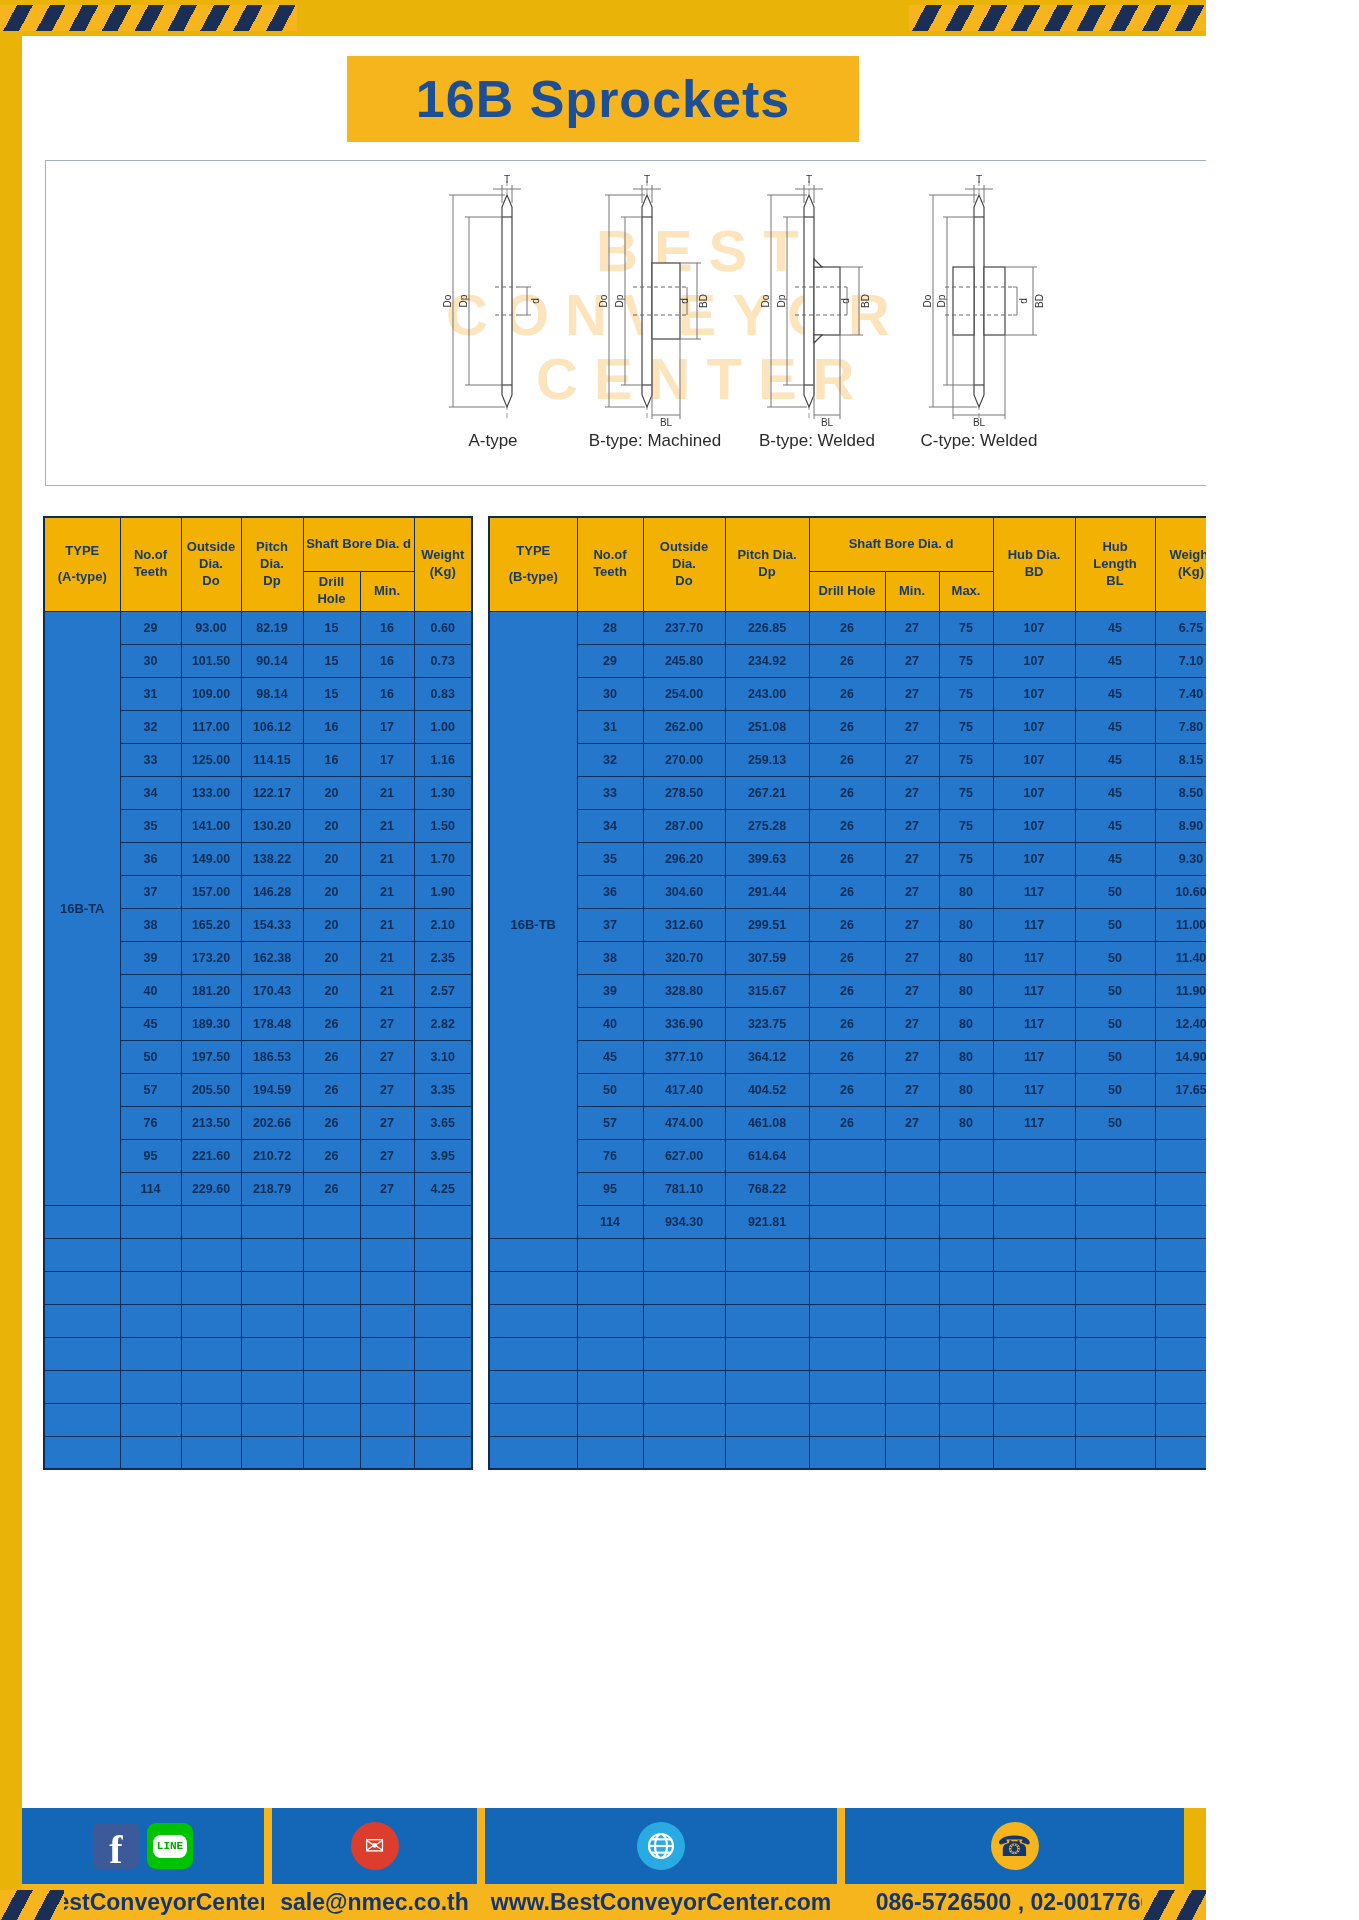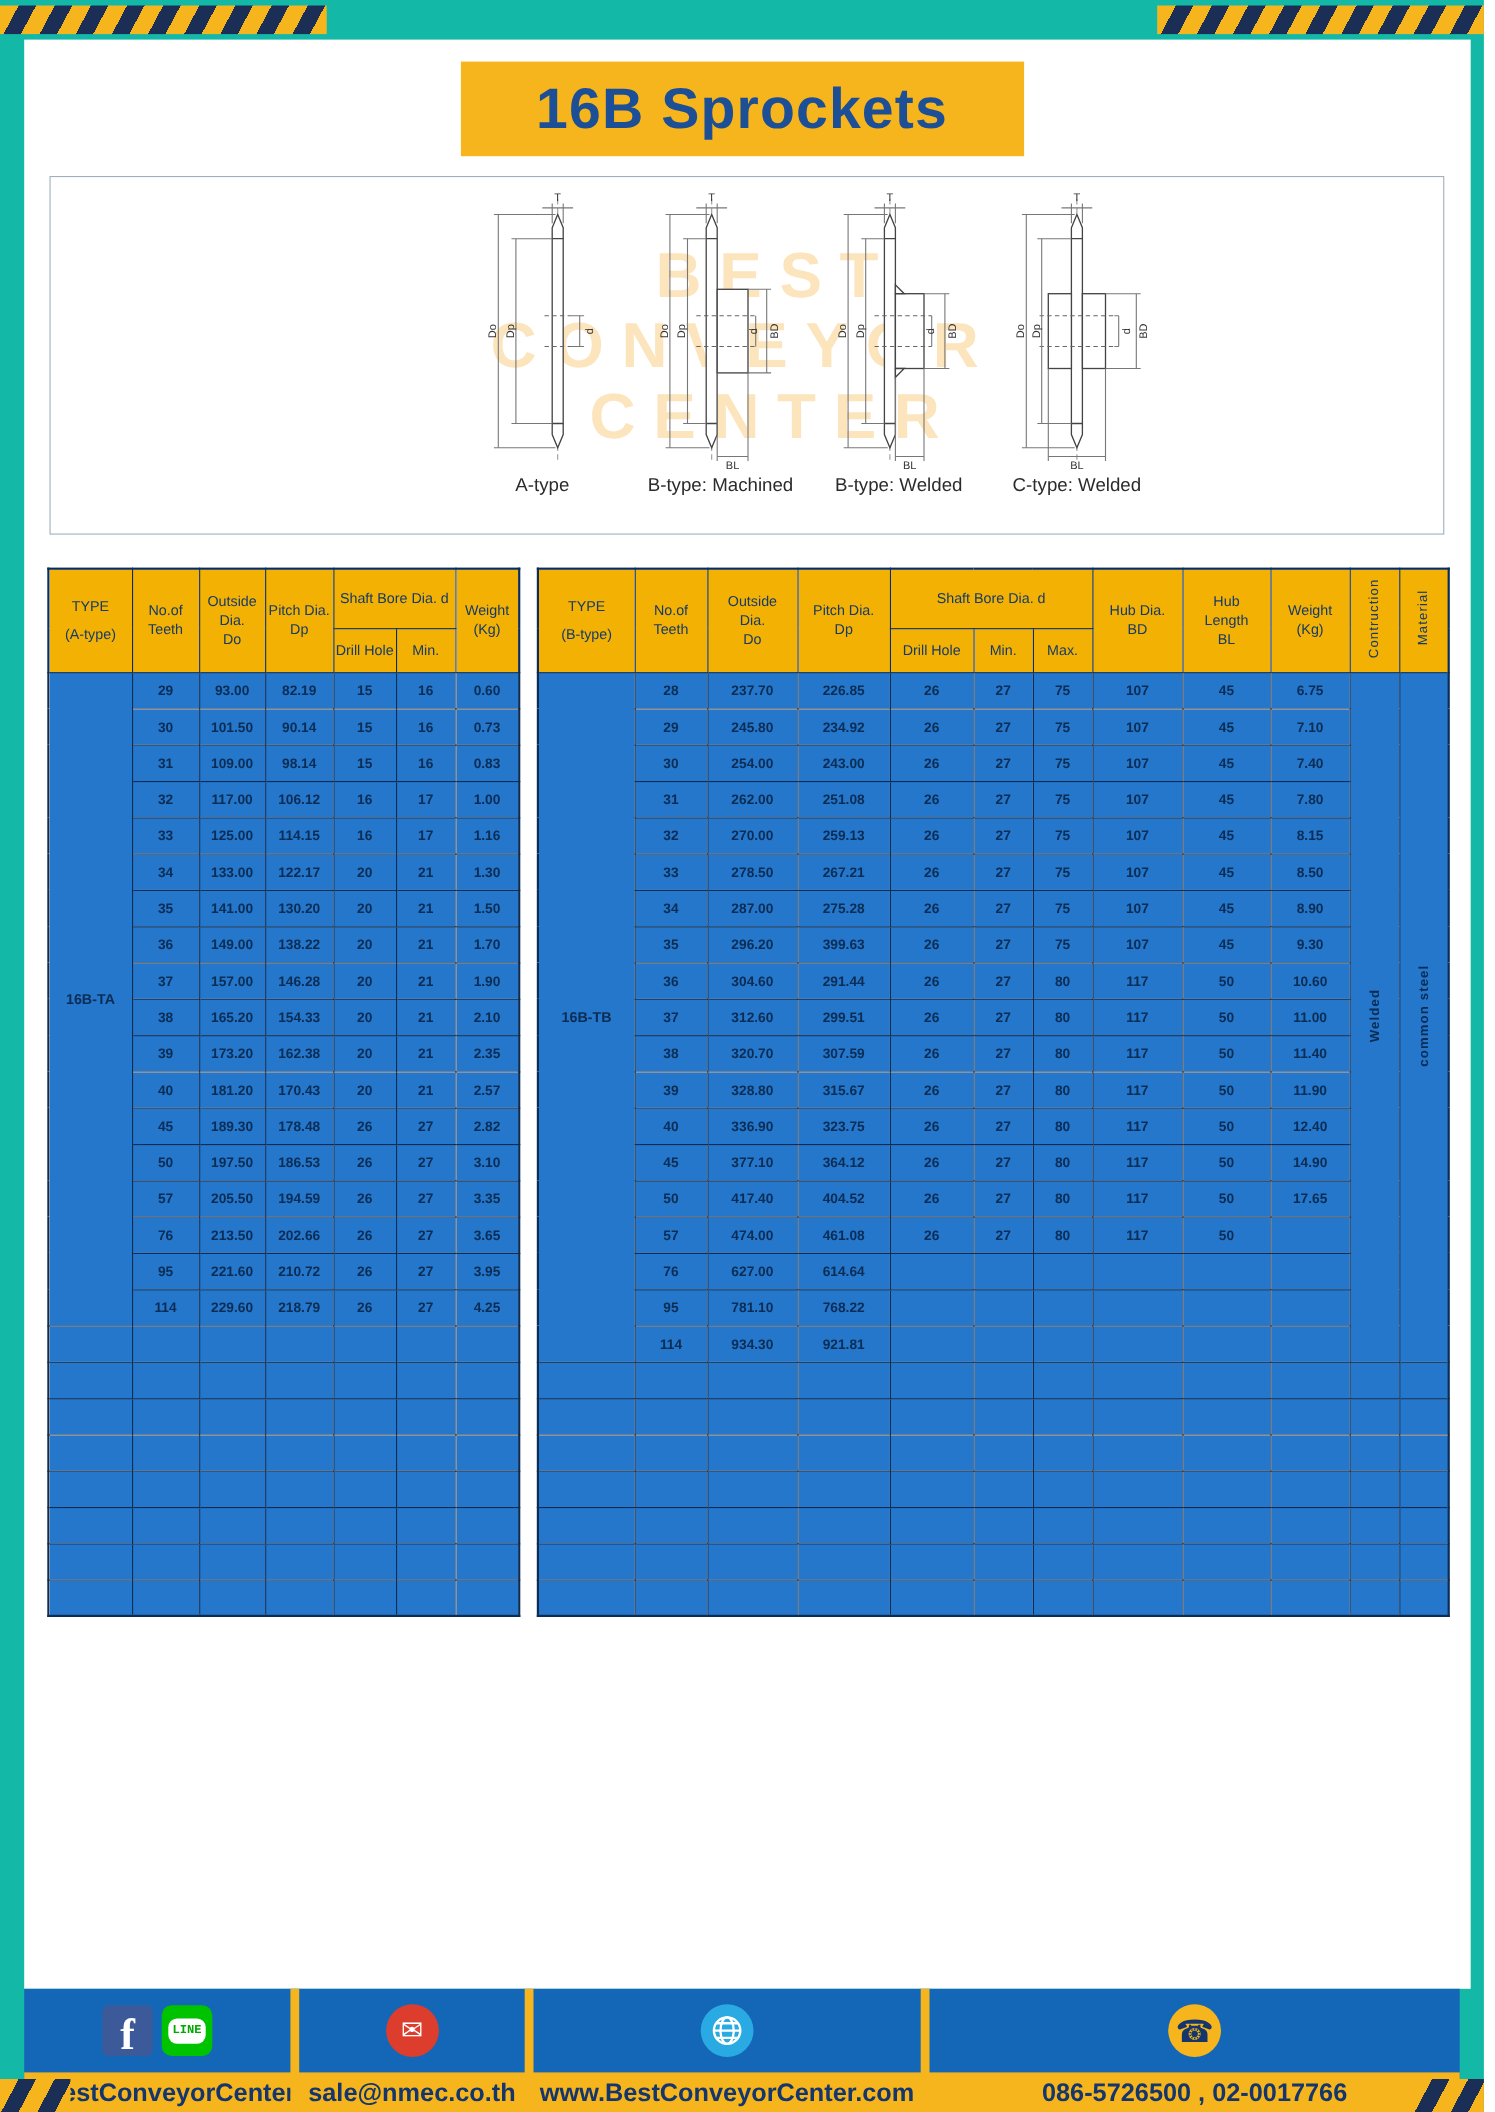--- a/index.html
+++ b/index.html
@@ -1,17 +1,17 @@
 <!DOCTYPE html>
 <html><head>
 <meta charset="utf-8">
 <style>
   * { box-sizing: border-box; }
   body { margin:0; background:#ffffff; font-family:"Liberation Sans", sans-serif; }
-  .page { position:relative; width:1349px; height:1920px; background:#14b8a6; overflow:hidden;padding-left:28px; }
+  .page { position:relative; width:1206px; height:1920px; background:#eab308; overflow:hidden;padding-left:28px; }
   .white-area { position:absolute; left:22px; top:36px; width:1315px; height:1772px; background:#ffffff; }
 
   
   .stripes { position:absolute; height:26px; z-index:6;
     background:repeating-linear-gradient(118deg,#f6b51c 0 15px,#1b2e55 15px 29px); }
   .stripes.tl { left:0; top:5px; width:297px; }
   .stripes.tr { right:0; top:5px; width:297px; }
   .stripes.bl { left:0; bottom:0; width:64px; height:30px; }
   .stripes.br { right:0; bottom:0; width:64px; height:30px; }
 
@@ -37,21 +37,21 @@
   .drawing .part { stroke:#444; stroke-width:1.2; fill:#fff; }
   .drawing .cl { stroke:#999; stroke-width:1; stroke-dasharray:5 3; fill:none; }
   .drawing .bore { stroke:#666; stroke-width:1; stroke-dasharray:4 3; fill:none; }
 
   
   .table-wrap { position:absolute; top:516px; z-index:2; }
   .table-a { left:43px; width:428px; }
   .table-b { left:488px; width:828px; }
   .dtable { border-collapse:collapse; table-layout:fixed; width:100%; border:2px solid #0b2d55; }
   .dtable th, .dtable td { border:1px solid #0b2d55; overflow:hidden; }
-  .dtable th { background:#f2b103; color:#173a67; font-size:13px; font-weight:normal; padding:1px;
+  .dtable th { background:#f2b103; color:#173a67; font-size:13px; font-weight:bold; padding:1px;
     white-space:pre-line; line-height:1.3; text-align:center; vertical-align:middle; }
   .dtable thead tr.h1 { height:54px; } .dtable thead tr.h2 { height:40px; }
   .dtable th.th-type { line-height:2.0; }
   .dtable tbody tr { height:33px; }
   .dtable td { background:#2477cb; color:#0b2d55; font-size:12.5px; font-weight:bold;
     text-align:center; vertical-align:middle; padding:0 2px; }
   .type-cell { font-size:13px !important; }
   .vtext { writing-mode:vertical-rl; transform:rotate(180deg); display:inline-block; letter-spacing:1px;
     font-size:12px; }
 

